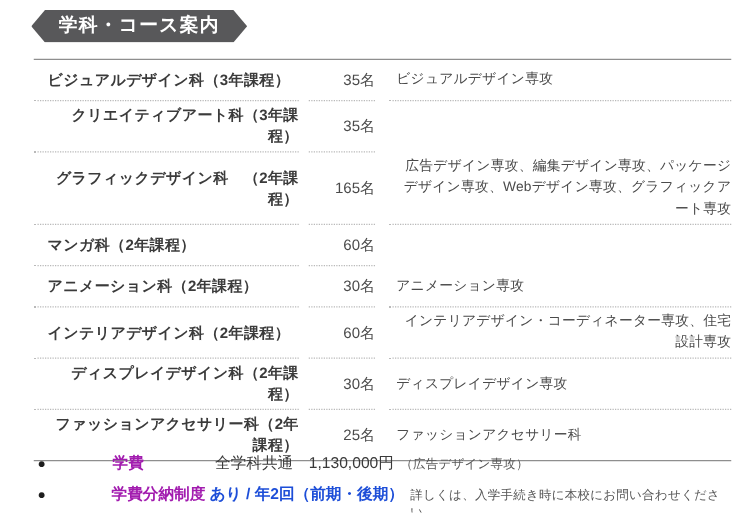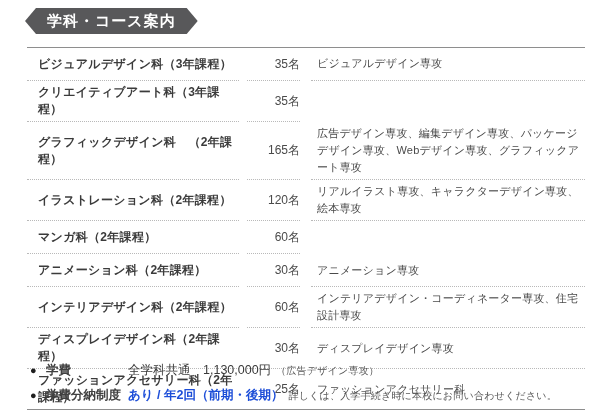--- a/index.html
+++ b/index.html
@@ -16,36 +16,36 @@
     padding: 5px 22px 6px 22px; line-height: 1;
     clip-path: polygon(11px 0, calc(100% - 11px) 0, 100% 50%, calc(100% - 11px) 100%, 11px 100%, 0 50%);
   }
 
   
   .table {
     position: absolute; top: 47px; left: 27px; width: 558px;
     border-top: 1px solid #8e8e8e;
     border-bottom: 1px solid #8e8e8e;
   }
-  .row { display: flex; align-items: stretch; }
+  .row { display: flex; align-items: stretch; text-align: right; }
   .cell {
     display: flex; align-items: center;
     min-height: 33px; border-bottom: 1px dotted #b9b9b9;
     font-size: 12px; padding-top: 3px; padding-bottom: 3px;
   }
   .row:last-child .cell { border-bottom: none; }
   .cell-dept { width: 212px; padding-left: 11px; margin-right: 8px; font-weight: bold; color: #3b3b3b; letter-spacing: 0.3px; }
   .cell-cap  { width: 53px; margin-right: 11px; justify-content: flex-end; color: #4a4a4a; }
   .cell-majors { flex: 1; padding-left: 6px; font-size: 11px; line-height: 1.55; color: #4a4a4a; letter-spacing: 0.2px; }
 
   
   .footer { position: absolute; top: 362px; left: 30px; width: 555px; }
   .footer-row { display: flex; align-items: baseline; margin-bottom: 8px; }
   .f-bullet { width: 16px; font-size: 11px; color: #1e1e1e; }
-  .f-label  { width: 82px; font-size: 12.5px; font-weight: bold; color: #404040; }
+  .f-label  { width: 82px; font-size: 12.5px; font-weight: bold; color: #a21caf; margin-left: 44px; }
   .f-value  { font-size: 12.5px; color: #3a3a3a; white-space: pre; }
   .f-value.strong { font-weight: bold; color: #1d4ed8; }
   .f-note   { font-size: 10px; color: #555; margin-left: 5px; letter-spacing: 0.2px; }
 </style>
 </head>
 <body>
 
 <div class="page">
 
   <div class="badge">学科・コース案内</div>
@@ -62,25 +62,20 @@
     <div class="cell cell-dept">クリエイティブアート科（3年課程）</div>
     <div class="cell cell-cap">35名</div>
   </div>
 
   <div class="row">
     <div class="cell cell-dept">グラフィックデザイン科　（2年課程）</div>
     <div class="cell cell-cap">165名</div>
     <div class="cell cell-majors">広告デザイン専攻、編集デザイン専攻、パッケージデザイン専攻、Webデザイン専攻、グラフィックアート専攻</div>
   </div>
 
-  <div class="row">
-    <div class="cell cell-dept">イラストレーション科（2年課程）</div>
-    <div class="cell cell-cap">120名</div>
-    <div class="cell cell-majors">リアルイラスト専攻、キャラクターデザイン専攻、絵本専攻</div>
-  </div>
 
   <div class="row">
     <div class="cell cell-dept">マンガ科（2年課程）</div>
     <div class="cell cell-cap">60名</div>
   </div>
 
   <div class="row">
     <div class="cell cell-dept">アニメーション科（2年課程）</div>
     <div class="cell cell-cap">30名</div>
     <div class="cell cell-majors">アニメーション専攻</div>

